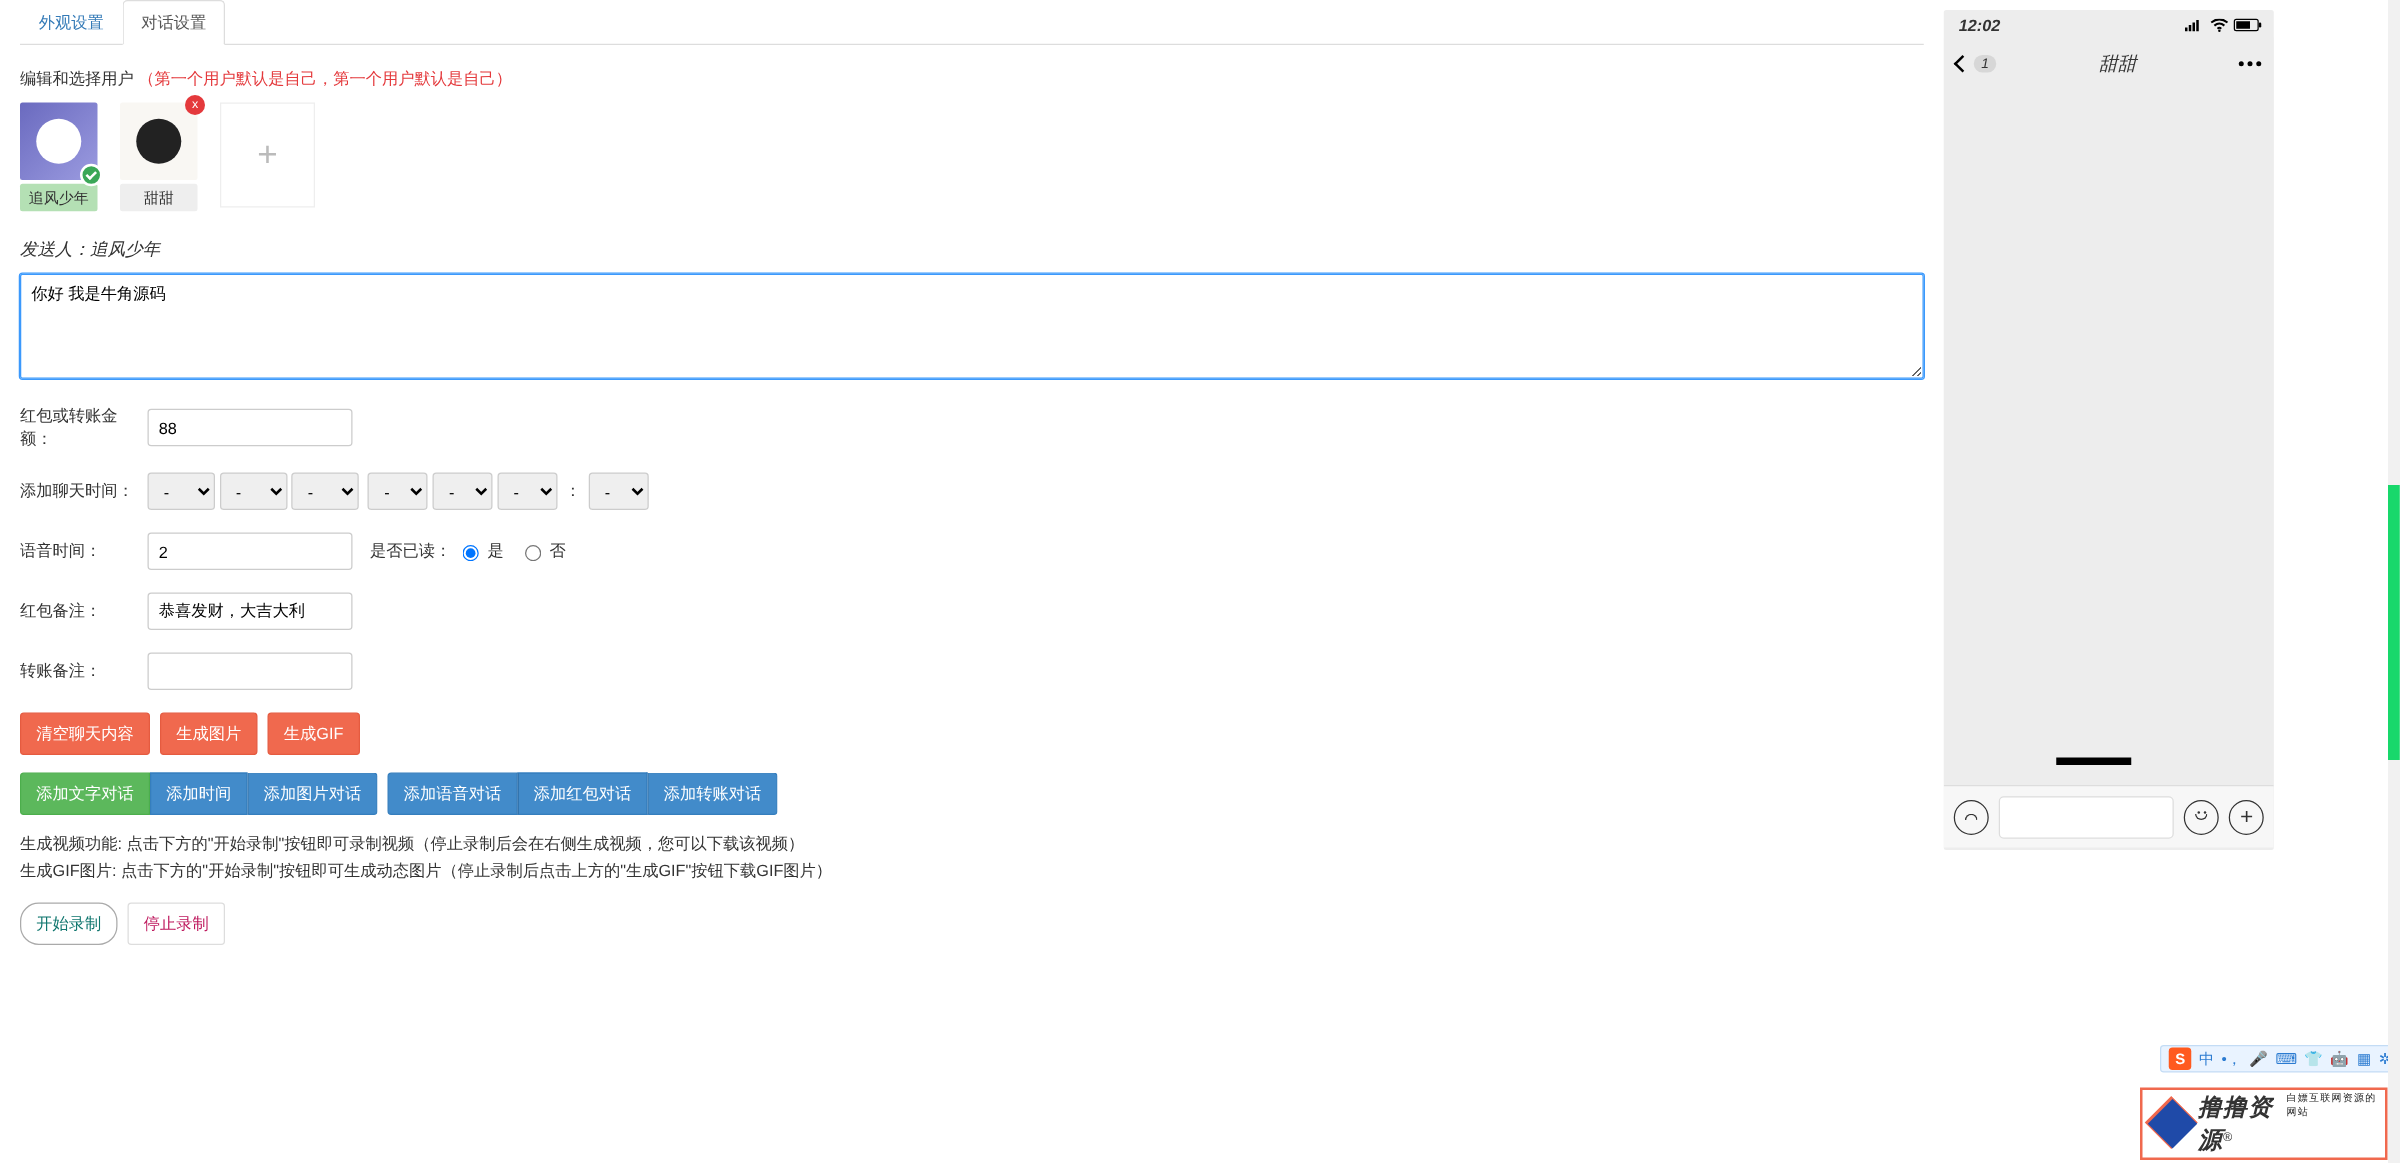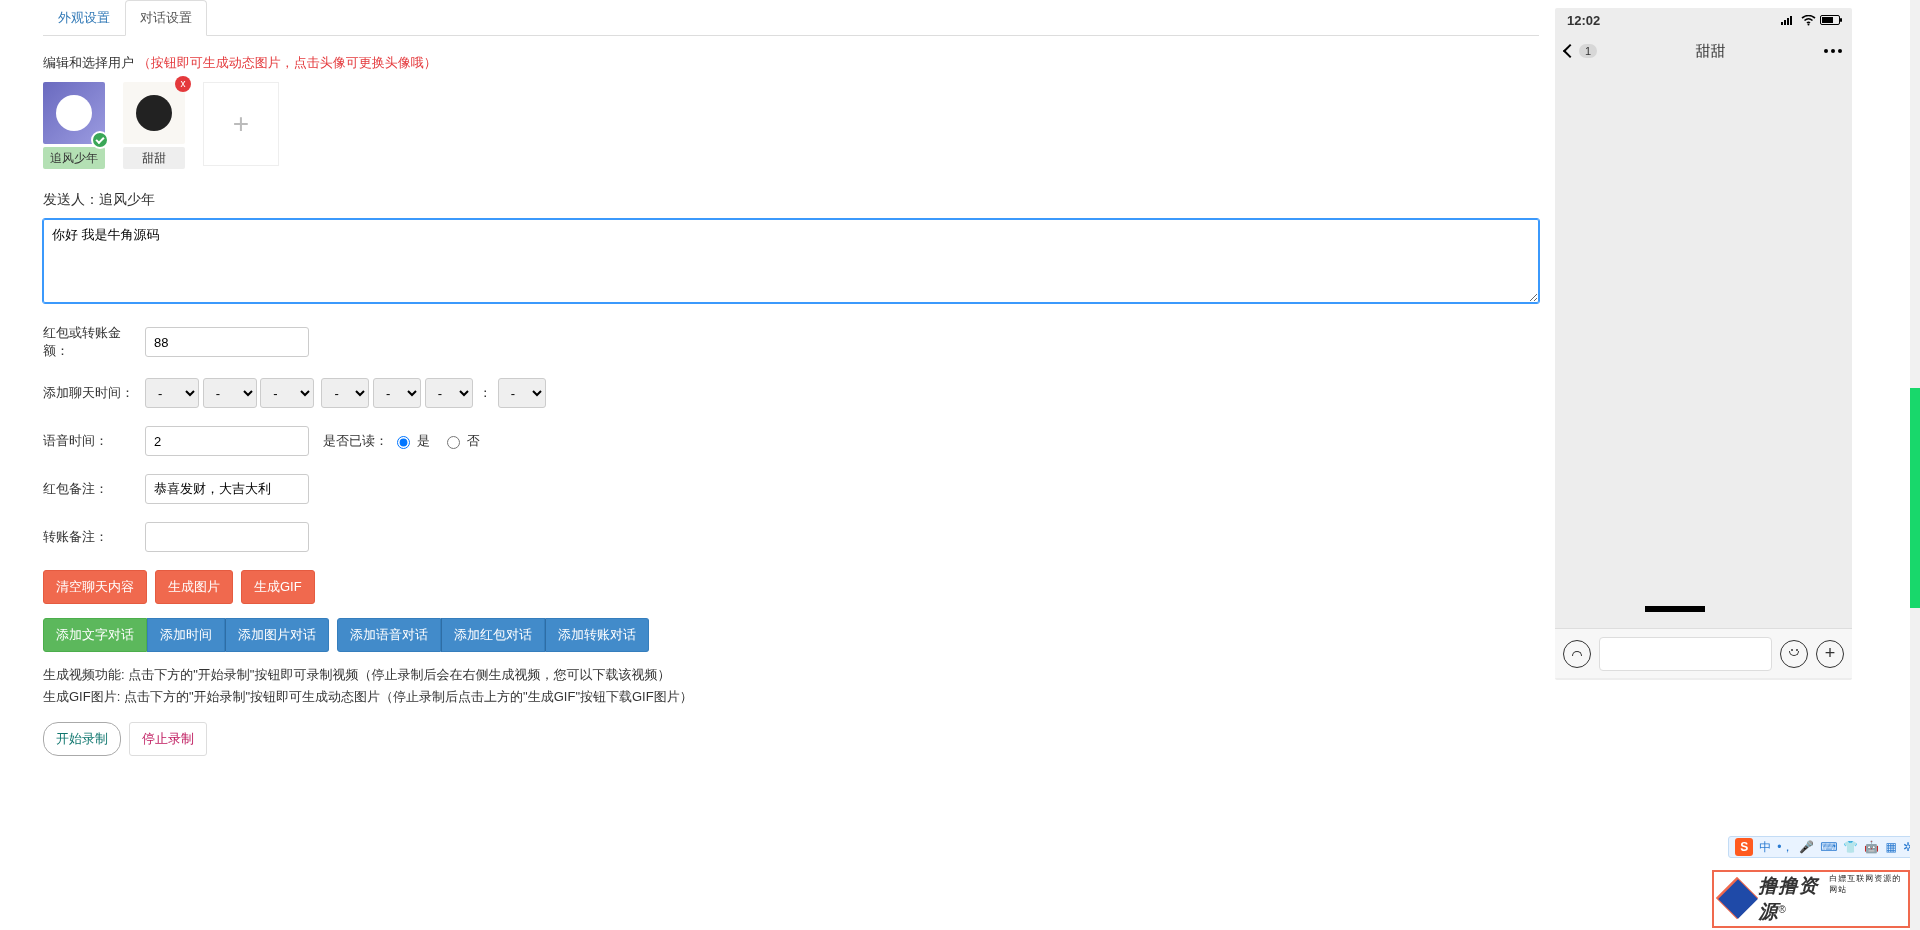--- a/index.html
+++ b/index.html
@@ -4,21 +4,21 @@
 <style>
   * { box-sizing: border-box; }
   body {
     margin: 0;
     font-family: "Microsoft YaHei", "Helvetica Neue", Helvetica, Arial, sans-serif;
     font-size: 13px;
     color: #333;
     background: #fff;
   }
 
-  .page { display: flex; width: 1920px; min-height: 930px; padding-left: 27px; }
+  .page { display: flex; width: 1920px; min-height: 930px; }
   .left-panel { flex: 1 1 auto; padding: 0 16px 30px 16px; position: relative; }
   .right-gutter { width: 365px; flex: 0 0 365px; position: relative; }
 
   
   .tabs { display: flex; border-bottom: 1px solid #ddd; margin-bottom: 18px; }
   .tab { padding: 8px 14px; color: #337ab7; cursor: pointer; border: 1px solid transparent; border-bottom: none; margin-bottom: -1px; }
   .tab.active { color: #555; background: #fff; border-color: #ddd; border-bottom: 1px solid #fff; border-radius: 4px 4px 0 0; }
 
   .section-label { margin: 8px 0 10px 0; }
   .hint { color: #e4393c; }
@@ -32,21 +32,21 @@
   .avatar-name.normal { background: #eee; }
   .badge-check { position: absolute; right: -4px; bottom: 20px; width: 18px; height: 18px; border-radius: 50%; background: #3aa757; border: 2px solid #fff; display:flex; align-items:center; justify-content:center; }
   .badge-check::after { content:''; width:6px; height:3px; border-left:2px solid #fff; border-bottom:2px solid #fff; transform: rotate(-45deg); margin-top:-2px; }
   .badge-x { position: absolute; right: -6px; top: -6px; width: 16px; height: 16px; border-radius: 50%; background: #e4393c; color:#fff; font-size:10px; line-height:16px; text-align:center; }
   .avatar-add { width: 76px; height: 84px; border: 1px solid #eee; display:flex; align-items:center; justify-content:center; color:#bbb; font-size: 28px; font-weight: 300; }
   .avatar1 { background: linear-gradient(135deg, #6a6abf 0%, #9b9be0 100%); }
   .avatar2 { background: #f9f7f3; }
   .avatar-face { width: 36px; height: 36px; border-radius: 50%; background:#fff; }
 
   
-  .sender-line { margin: 8px 0 10px 0; font-size: 14px; }
+  .sender-line { margin: 8px 0 10px 0; font-size: 14px; font-style: italic; }
   .big-textarea { width: 100%; height: 84px; border: 1px solid #3b99fc; outline: 1px solid #3b99fc; padding: 6px 8px; font-size: 13px; font-family: inherit; resize: both; border-radius: 2px; }
 
   .form-row { display: flex; align-items: center; margin: 18px 0; }
   .form-row label { width: 98px; text-align: left; font-size: 13px; margin-right: 4px; }
   .input-sm { height: 30px; padding: 4px 8px; border: 1px solid #ccc; border-radius: 3px; font-size: 13px; }
   .w-160 { width: 164px; }
   select.input-sm { width: 54px; appearance: menulist; }
   select.wide { width: 48px; }
   .colon { margin: 0 6px; }
   .read-group { display:inline-flex; align-items:center; margin-left: 14px; gap: 4px; }
@@ -61,21 +61,21 @@
   .btn-green { background: #5cb85c; border-color: #4cae4c; }
   .btn-blue  { background: #428bca; border-color: #357ebd; }
   .btn-blue + .btn-blue { border-left-color: #2e6da4; }
   .btn-red   { background: #f0694e; border-color: #e55b40; }
   .btn-default { background: #fff; color: #0f766e; border-color: #aaa; border-radius: 15px; }
   .btn-disabled { background: #fff; color: #be185d; border-color: #ddd; cursor: not-allowed; }
 
   .note { font-size: 13px; color: #333; margin: 4px 0; }
 
   
-  .phone { position: absolute; top: 8px; left: 0; width: 297px; height: 672px; background: #ededed; border-radius: 2px; overflow: hidden; }
+  .phone { position: absolute; top: 8px; left: 0; width: 264px; height: 672px; background: #ededed; border-radius: 2px; overflow: hidden; font-style: italic; }
   .phone-status { height: 22px; display:flex; align-items:center; justify-content:space-between; padding: 2px 12px 0 12px; font-size: 13px; font-weight: 600; }
   .status-icons { display:flex; gap:4px; align-items:center; }
   .signal, .wifi, .battery { width: 16px; height: 10px; }
   .signal { display:flex; align-items:flex-end; gap:1px; }
   .signal span { width:2px; background:#000; }
   .signal span:nth-child(1){height:3px}.signal span:nth-child(2){height:5px}.signal span:nth-child(3){height:7px}.signal span:nth-child(4){height:9px}
   .battery { border:1px solid #000; border-radius:2px; position:relative; width: 20px; }
   .battery::after{ content:''; position:absolute; right:-3px; top:2px; width:2px; height:4px; background:#000; border-radius:1px;}
   .battery .fill { position:absolute; left:1px; top:1px; bottom:1px; width:60%; background:#000; }
 
@@ -121,21 +121,21 @@
 <div class="page">
   <div class="left-panel">
 
     <div class="tabs">
       <div class="tab">外观设置</div>
       <div class="tab active">对话设置</div>
     </div>
 
     <div class="section-label">
       <span>编辑和选择用户</span>
-      <span class="hint">（按钮即可生成动态图片，点击头像可更换头像哦）</span>
+      <span class="hint">（第一个用户默认是自己，第一个用户默认是自己）</span>
     </div>
 
     <div class="avatars">
       <div class="avatar-card">
         <div class="avatar-img avatar1">
             <div class="avatar-face"></div>
           </div>
         <div class="badge-check"></div>
         <div class="avatar-name selected">追风少年</div>
       </div>

